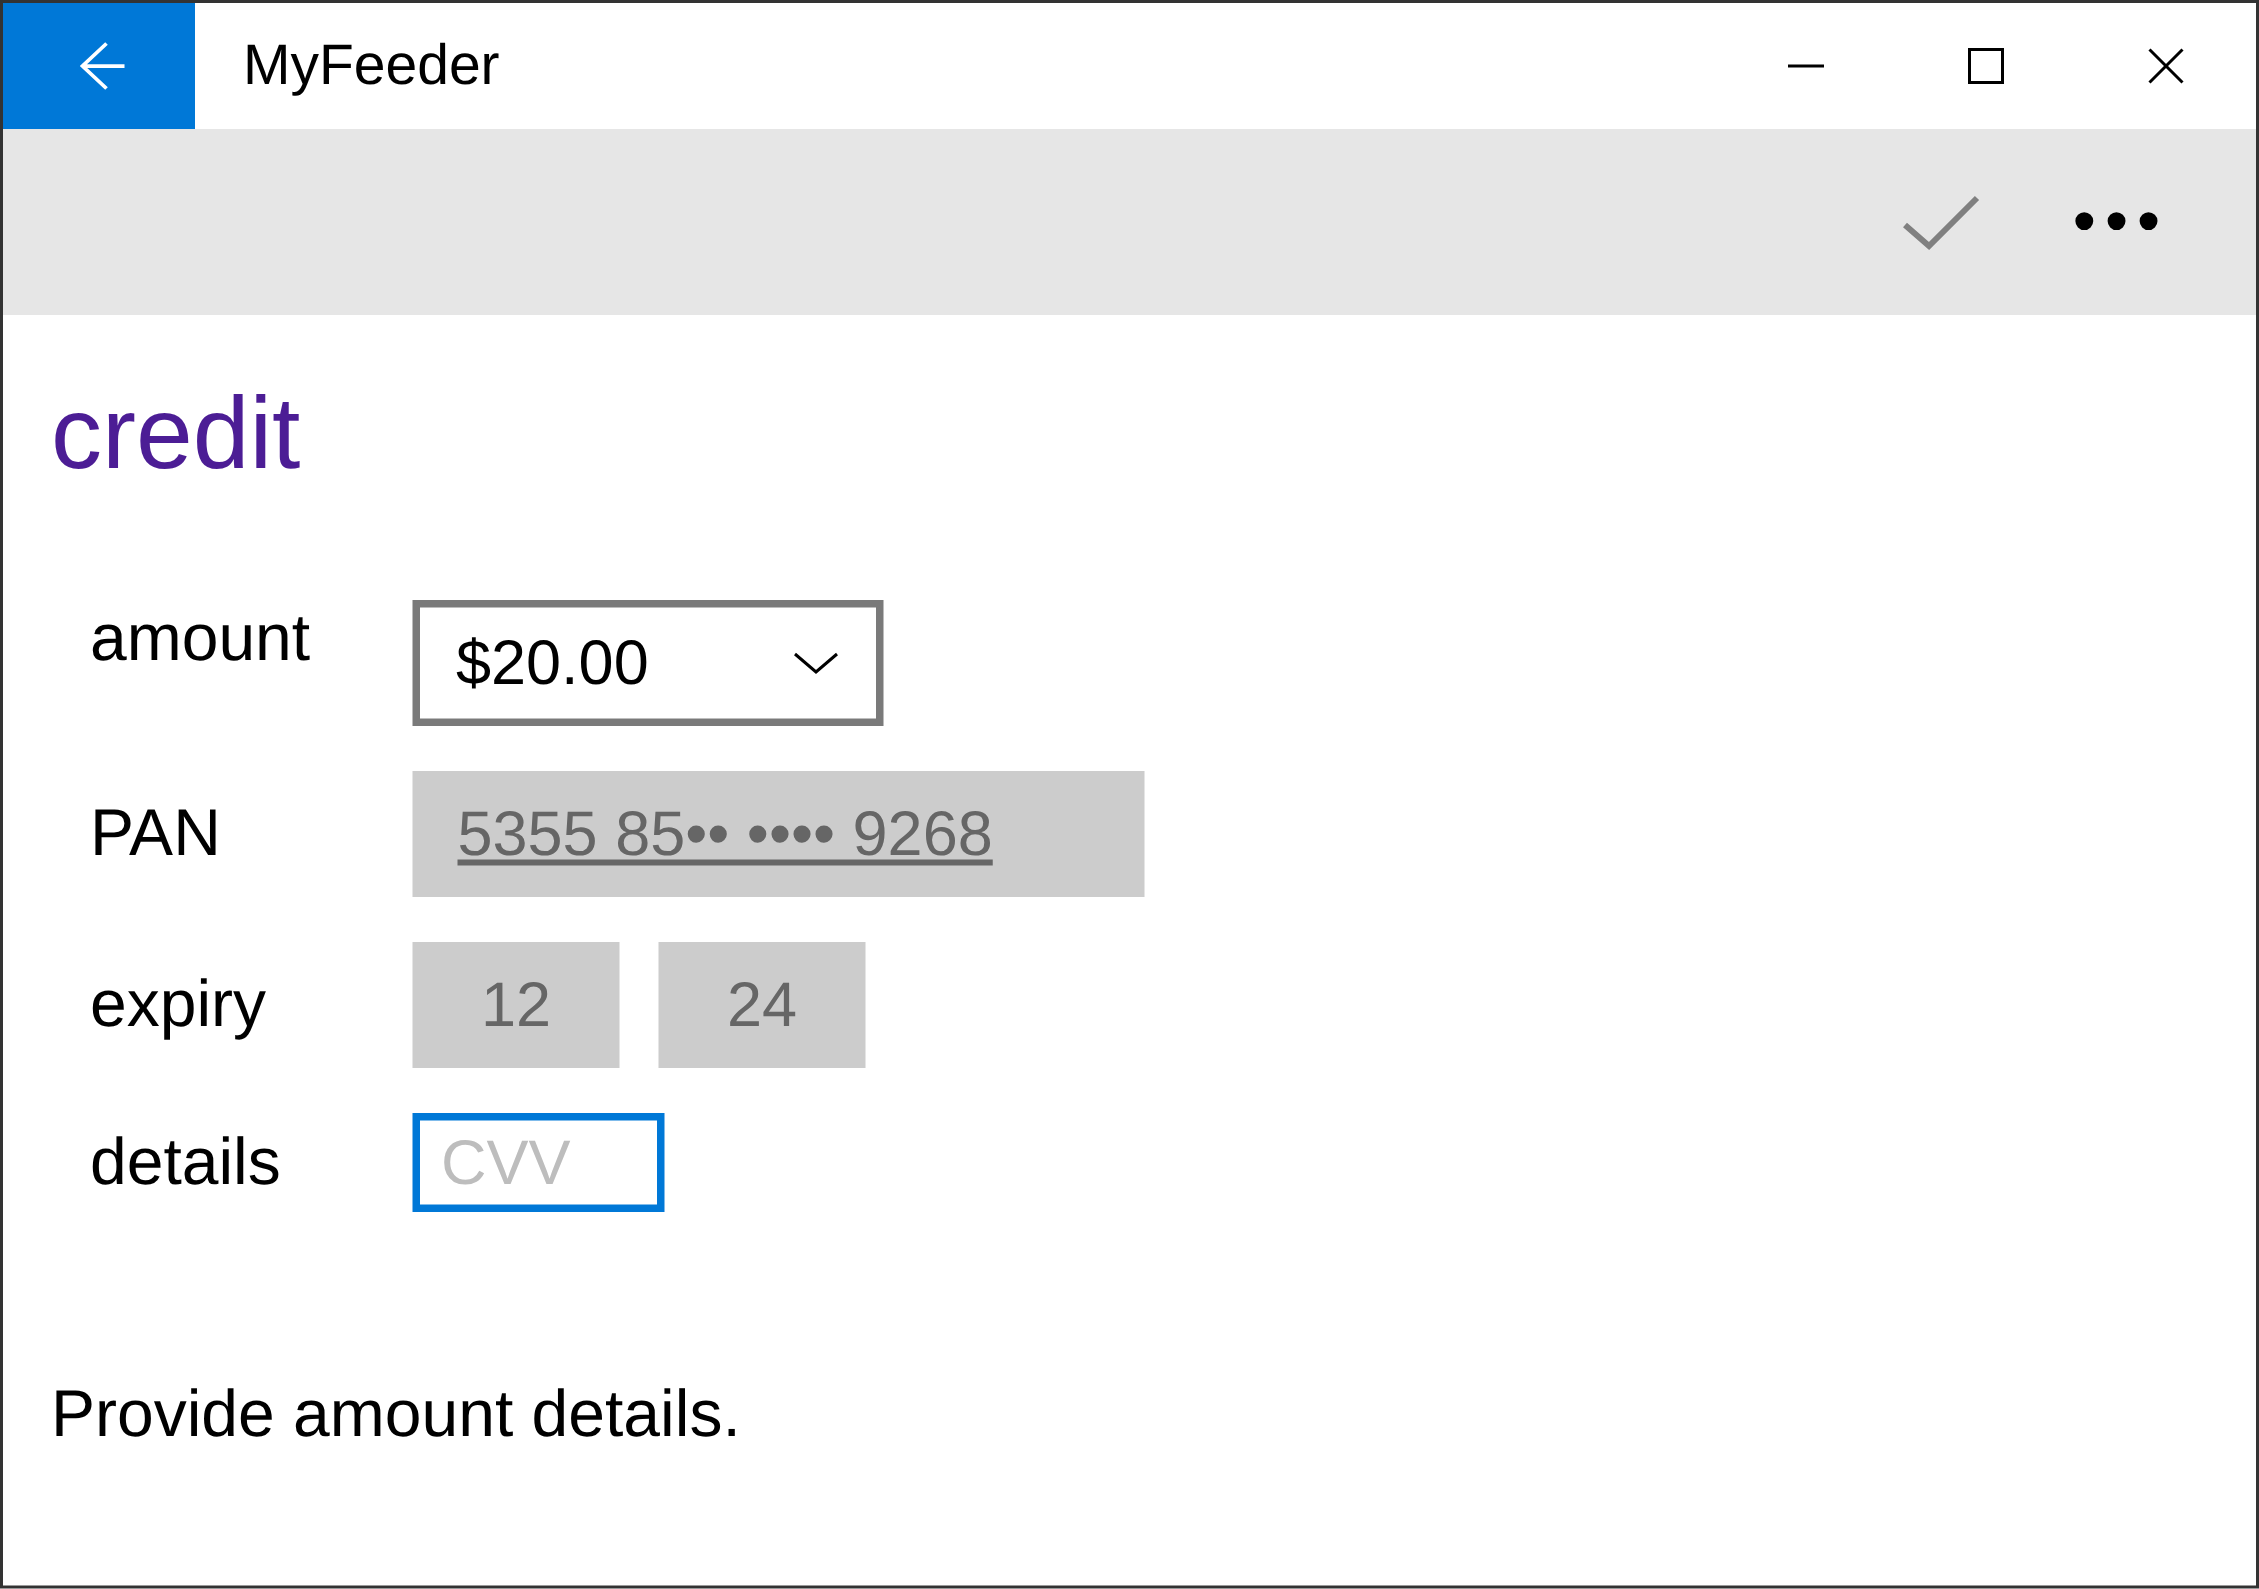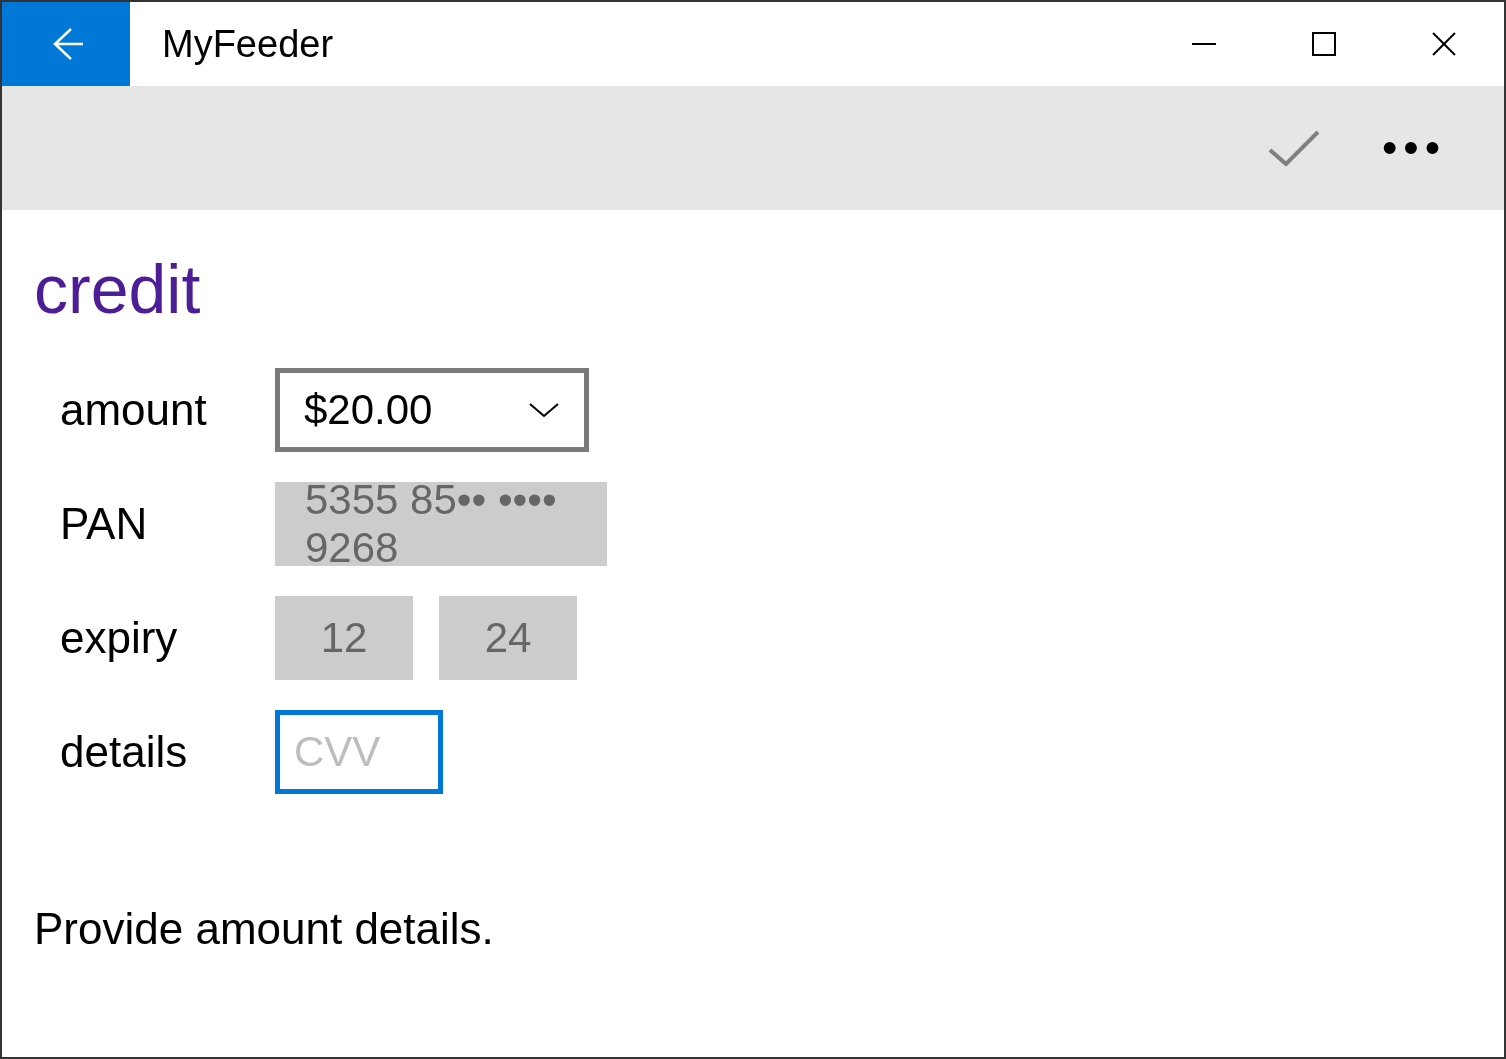--- a/index.html
+++ b/index.html
@@ -114,20 +114,21 @@
     .dropdown {
       border: 5px solid #7a7a7a;
       height: 84px;
       width: 314px;
       display: flex;
       align-items: center;
       justify-content: space-between;
       padding: 0 24px;
       cursor: pointer;
       background: #fff;
+      margin-top: 32px;
     }
     .dropdown-value {
       font-size: 42px;
       color: #000;
     }
     .dropdown svg {
       width: 32px;
       height: 20px;
       stroke: #000;
       stroke-width: 2;
@@ -135,26 +136,26 @@
     }
     .readonly-field {
       background: #cccccc;
       height: 84px;
       display: flex;
       align-items: center;
       padding: 0 30px;
       font-size: 42px;
       color: #666666;
     }
-    .pan-field { width: 332px; }
+    .pan-field { width: 488px; text-decoration: underline; }
     .expiry-group { display: flex; gap: 26px; }
     .expiry-field { width: 138px; justify-content: center; padding: 0; }
     .cvv-input {
       border: 5px solid #0078d7;
-      height: 84px;
+      height: 66px;
       width: 168px;
       padding: 0 14px;
       font-size: 42px;
       color: #0f766e;
       outline: none;
       background: #fff;
       font-family: inherit;
     }
     .cvv-input::placeholder {
       color: #bdbdbd;

